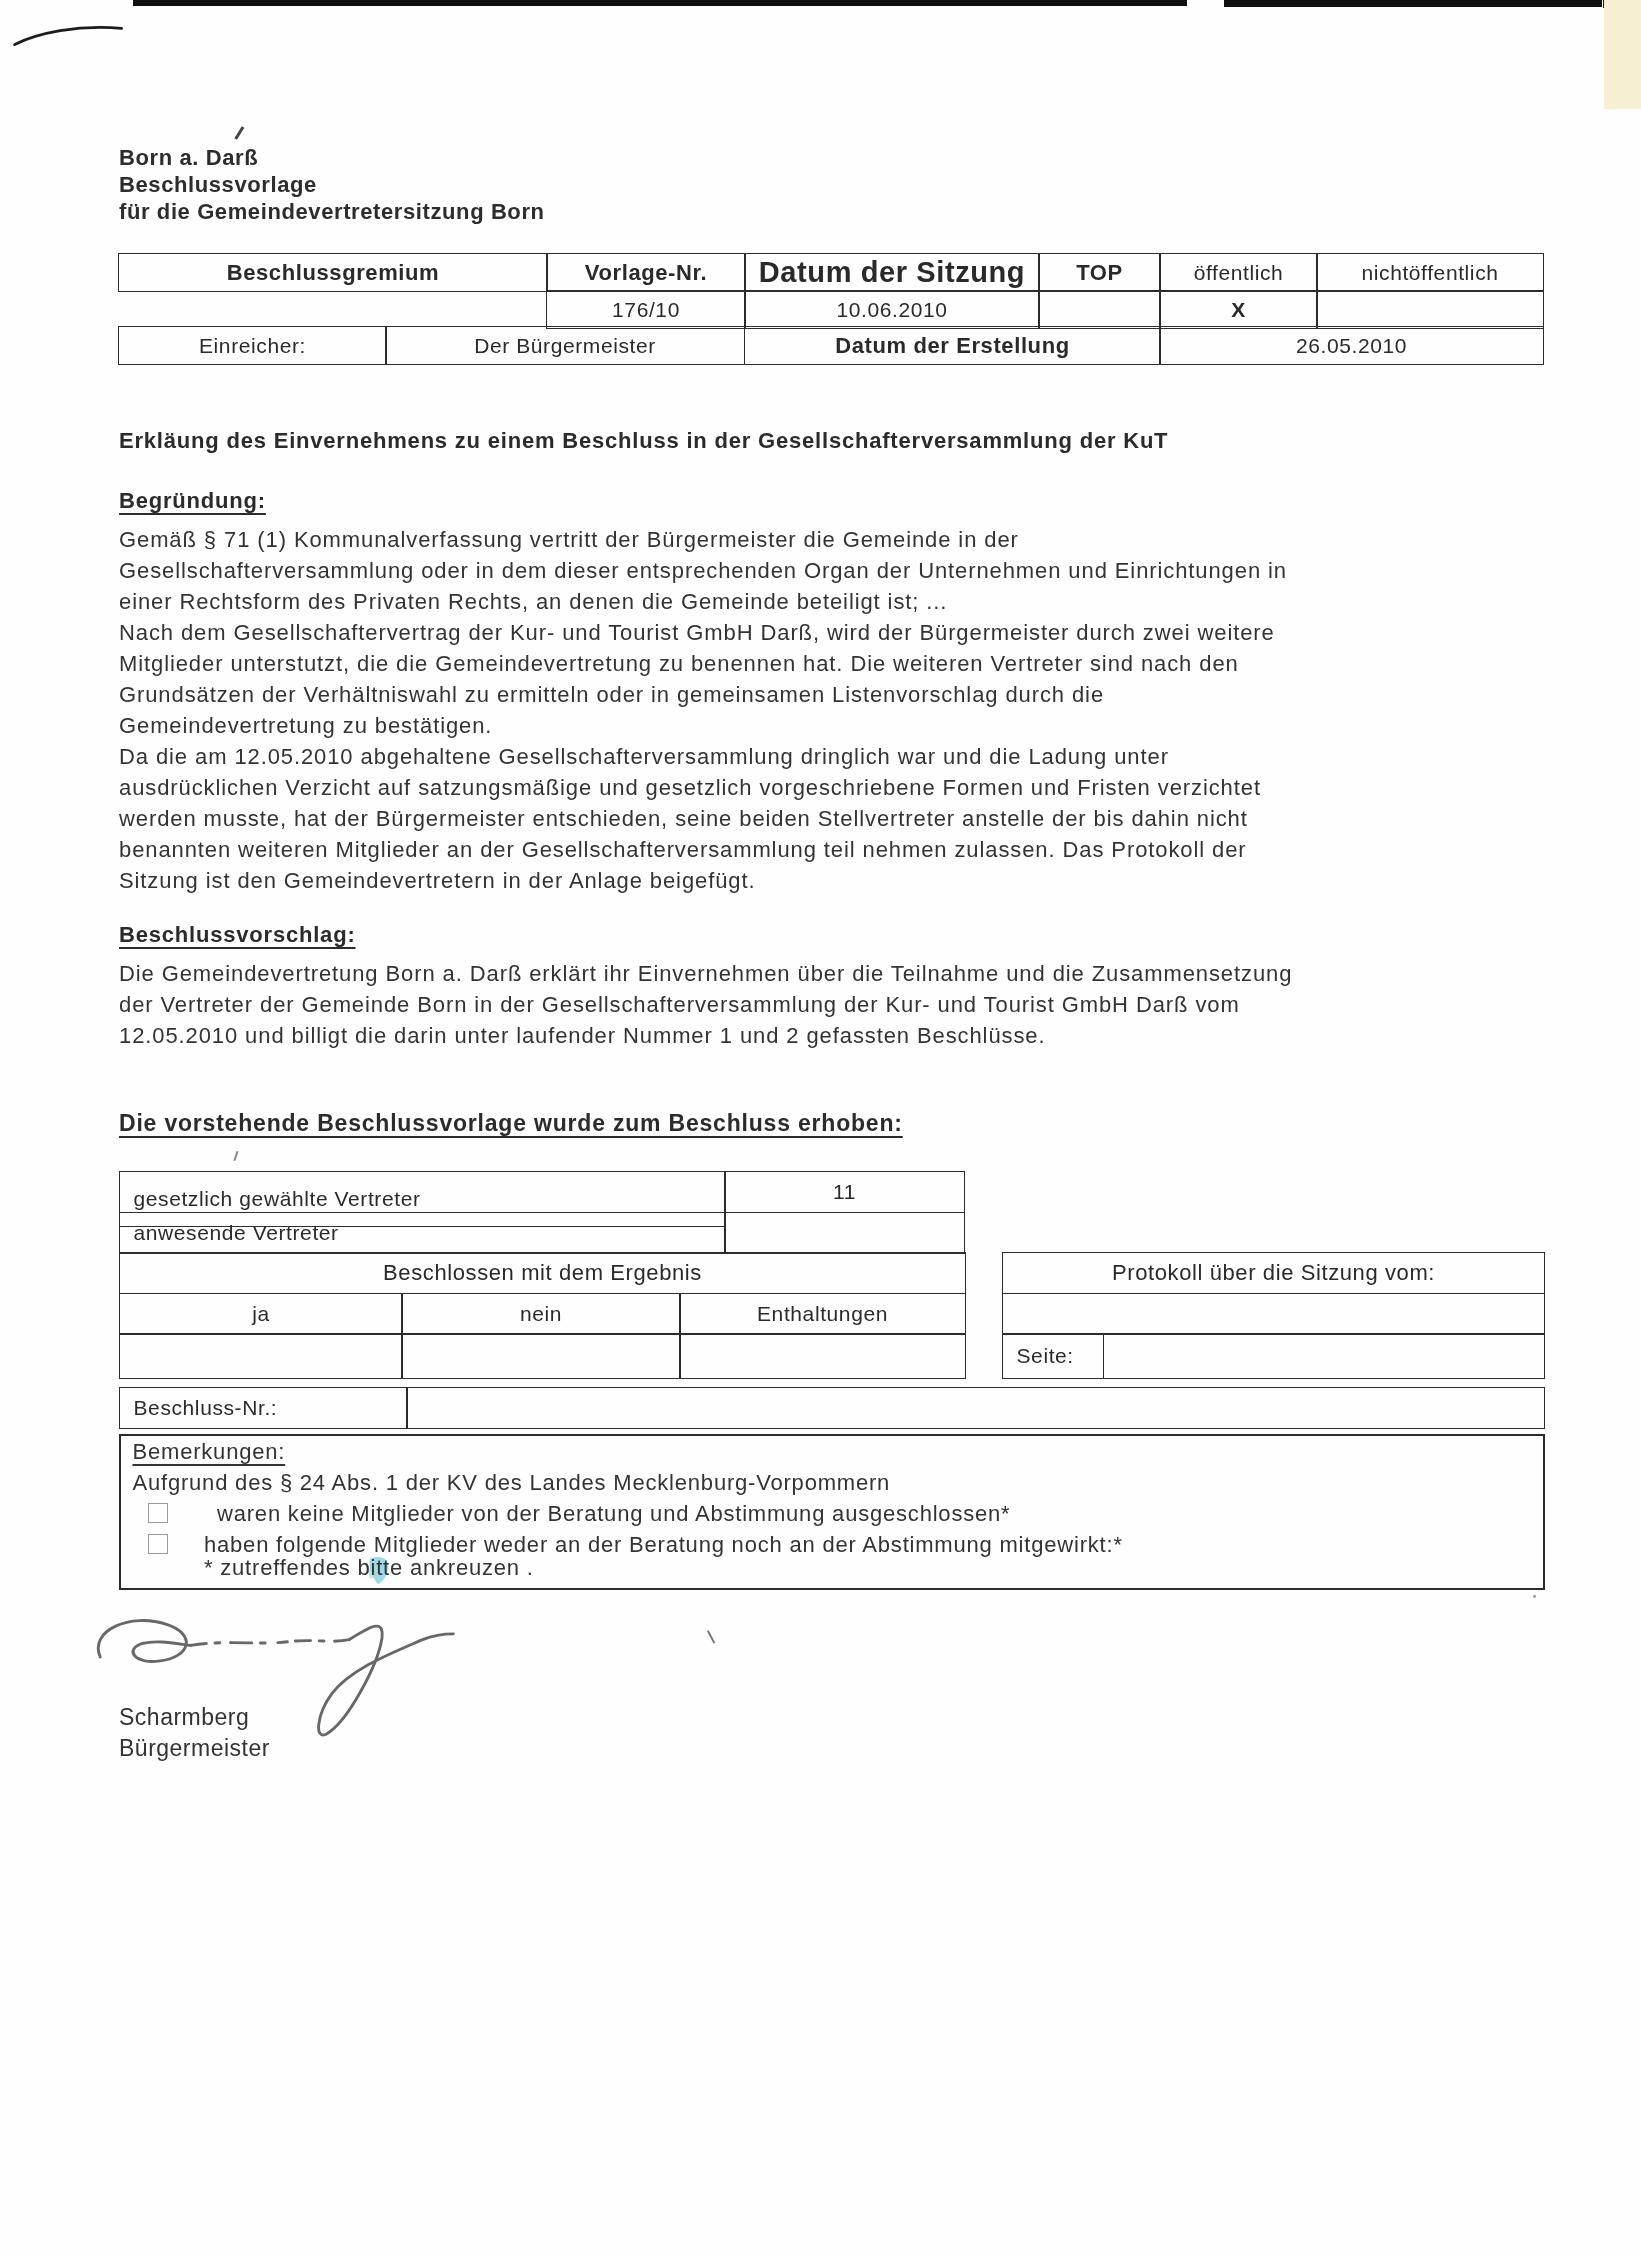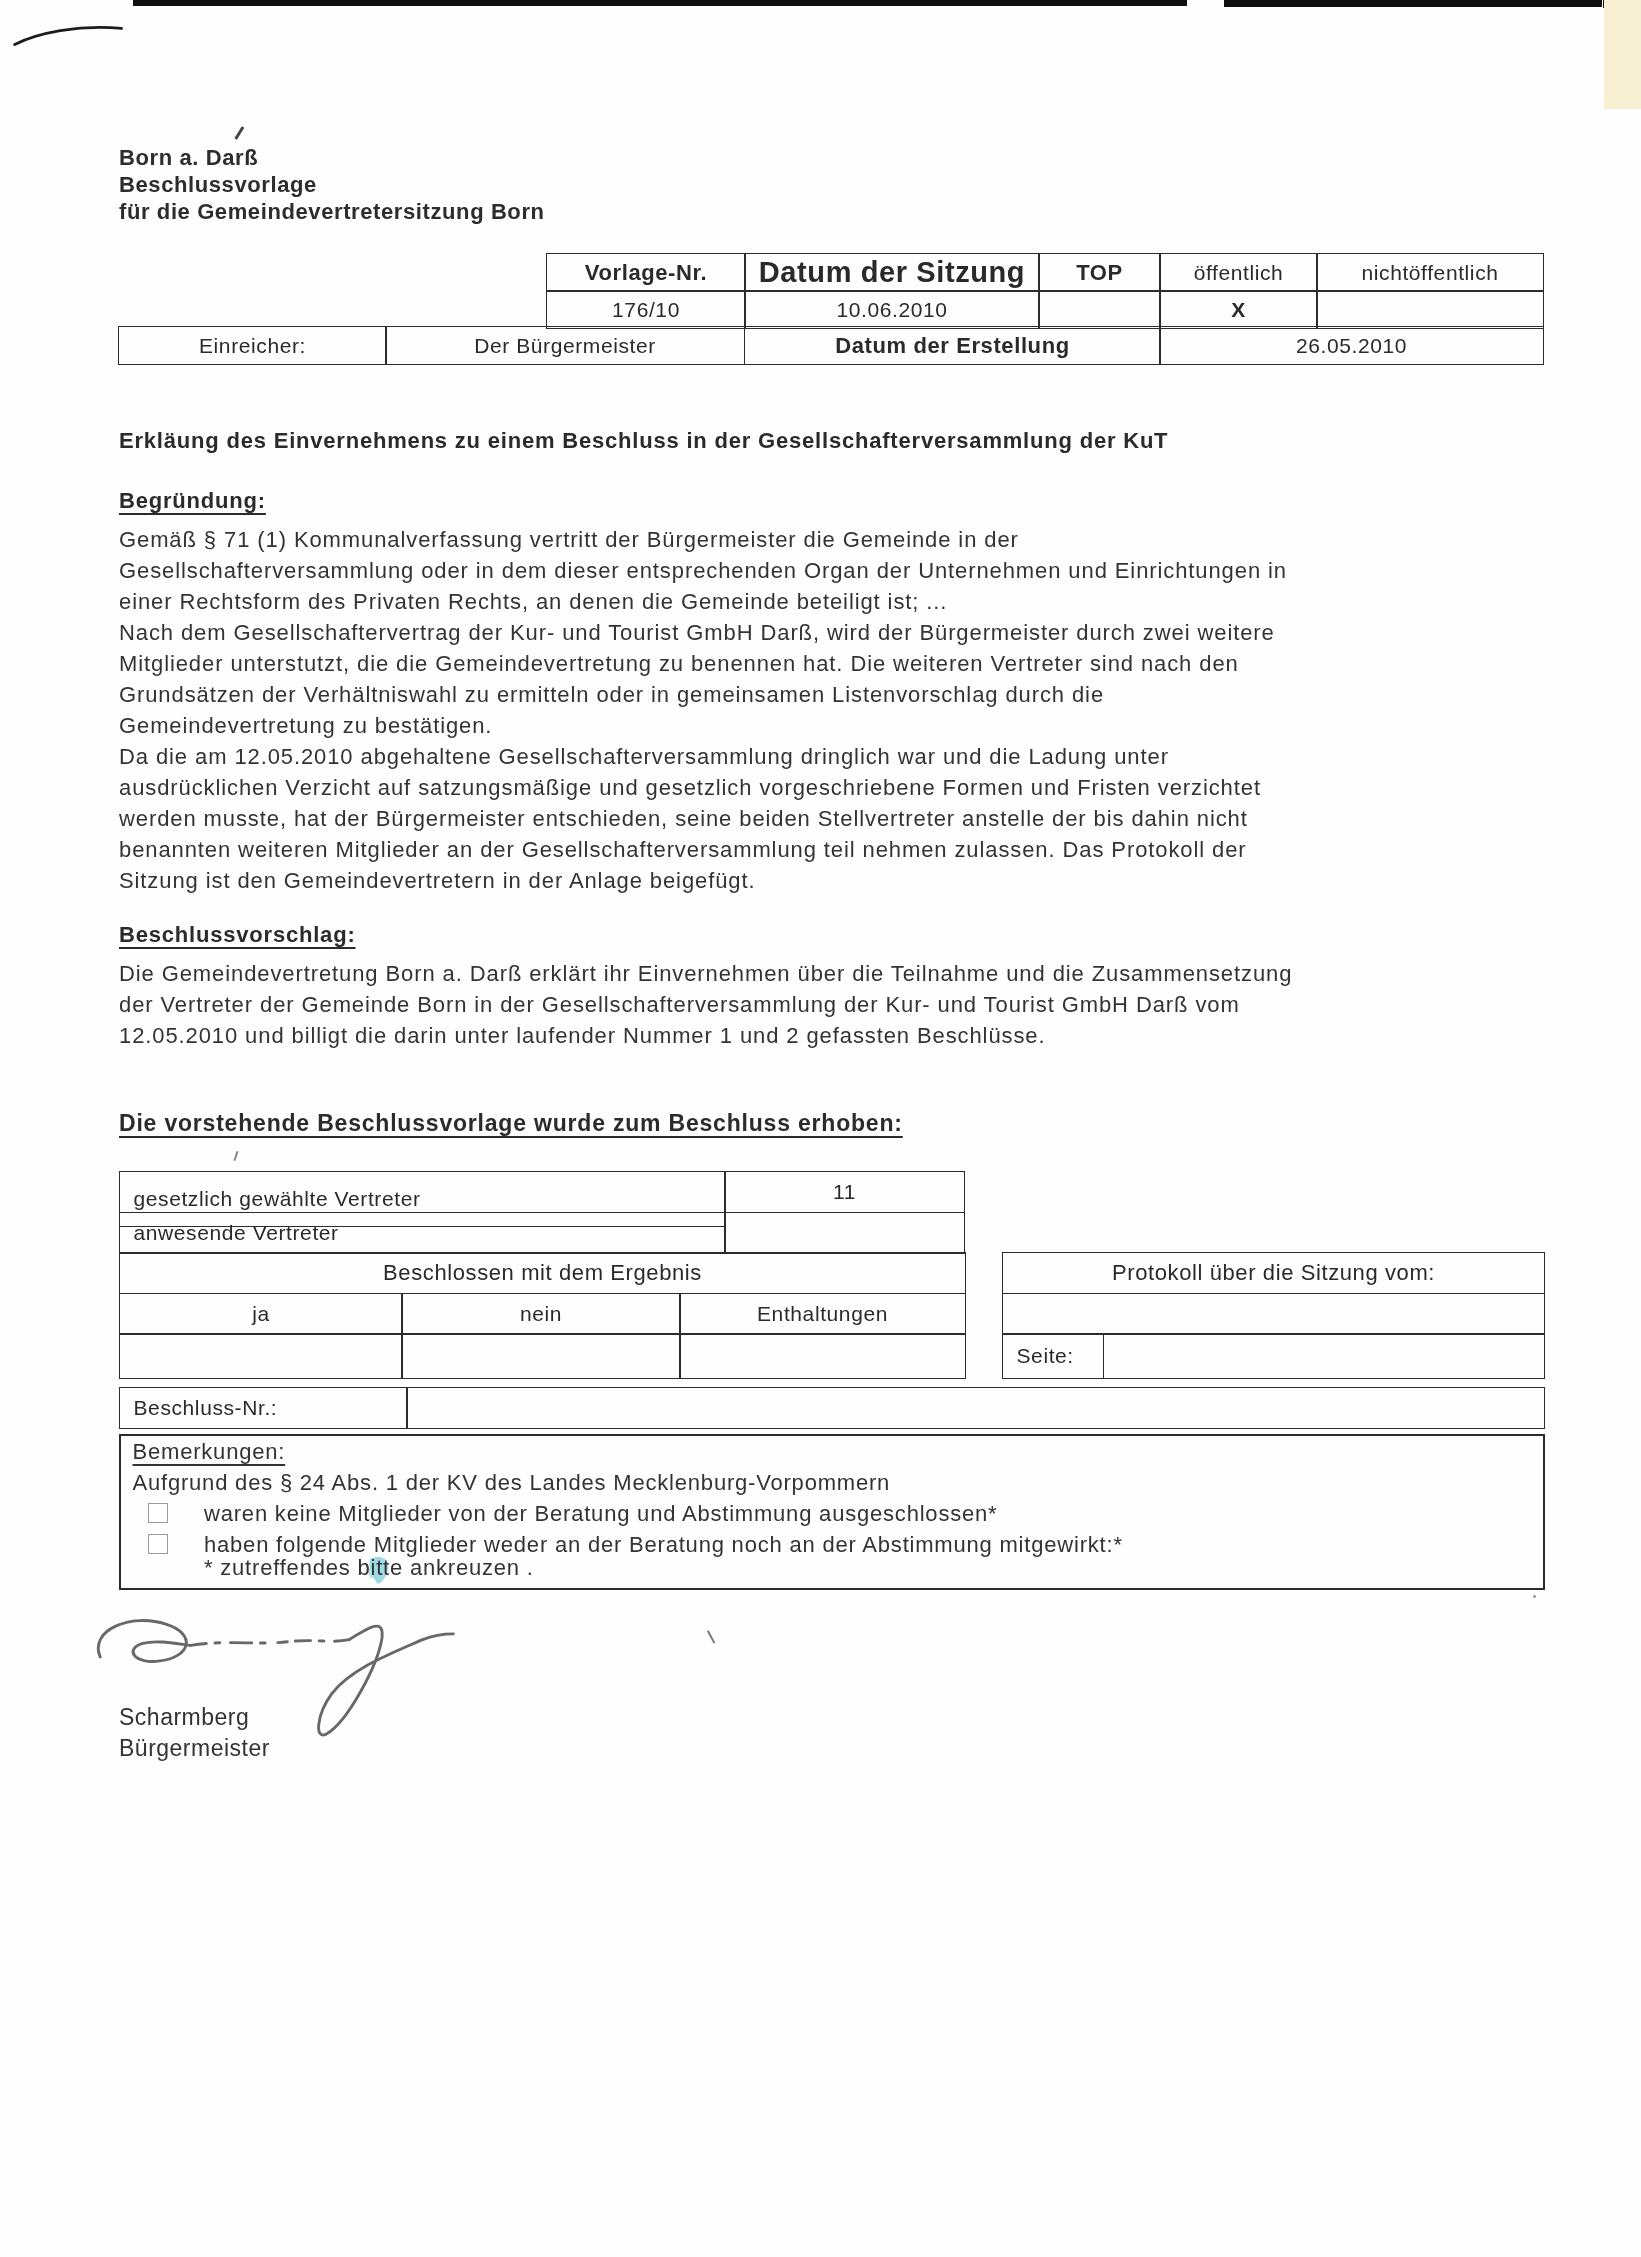--- a/index.html
+++ b/index.html
@@ -35,20 +35,21 @@
   </svg>
 
   <div class="speck" style="left:238px;top:126px;width:2.9px;height:13.5px;transform:rotate(32deg);"></div>
 
   <div class="headerline" style="left:119px;top:145px;">Born a. Darß</div>
   <div class="headerline" style="left:119px;top:172px;">Beschlussvorlage</div>
   <div class="headerline" style="left:119px;top:199px;">für die Gemeindevertretersitzung Born</div>
 
   <div class="abs" style="left:118px;top:253px;width:1426px;height:112px;">
 
+    <div class="cell c bold" style="left:0;top:0;width:430px;height:39px;font-size:22px;">Beschlussgremium</div>
     <div class="cell c bold" style="left:428px;top:0;width:200px;height:39px;font-size:22px;">Vorlage-Nr.</div>
     <div class="cell c bold" style="left:626px;top:0;width:296px;height:39px;font-size:29px;">Datum der Sitzung</div>
     <div class="cell c bold" style="left:920px;top:0;width:123px;height:39px;font-size:22px;">TOP</div>
     <div class="cell c" style="left:1041px;top:0;width:159px;height:39px;">öffentlich</div>
     <div class="cell c" style="left:1198px;top:0;width:228px;height:39px;">nichtöffentlich</div>
 
     <div class="cell c" style="left:428px;top:37px;width:200px;height:39px;">176/10</div>
     <div class="cell c" style="left:626px;top:37px;width:296px;height:39px;">10.06.2010</div>
     <div class="cell c" style="left:920px;top:37px;width:123px;height:39px;"></div>
     <div class="cell c bold" style="left:1041px;top:37px;width:159px;height:39px;">X</div>
@@ -105,21 +106,21 @@
     <div class="cell l" style="left:883px;top:162px;width:102px;height:46px;">Seite:</div>
     <div class="cell" style="left:984px;top:162px;width:442px;height:46px;"></div>
 
     <div class="cell l" style="left:0;top:216px;width:289px;height:42px;">Beschluss-Nr.:</div>
     <div class="cell" style="left:287px;top:216px;width:1139px;height:42px;"></div>
 
     <div class="cell" style="left:0;top:263px;width:1426px;height:156px;border-width:2.9px;align-items:flex-start;"></div>
     <div class="boxline hu" style="left:13.5px;top:268px;">Bemerkungen:</div>
     <div class="boxline" style="left:13.5px;top:299px;">Aufgrund des § 24 Abs. 1 der KV des Landes Mecklenburg-Vorpommern</div>
     <div class="cb" style="left:29px;top:332px;"></div>
-    <div class="boxline" style="left:85px;top:330px;">waren keine Mitglieder von der Beratung und Abstimmung ausgeschlossen*</div>
+    <div class="boxline" style="left:98px;top:330px;">waren keine Mitglieder von der Beratung und Abstimmung ausgeschlossen*</div>
     <div class="cb" style="left:29px;top:363px;"></div>
     <div class="boxline" style="left:85px;top:361px;">haben folgende Mitglieder weder an der Beratung noch an der Abstimmung mitgewirkt:*</div>
 
     <svg class="abs" style="left:243px;top:382px;" width="39" height="35" viewBox="0 0 40 36">
       <path d="M8 6 C 16 2, 26 4, 27 12 C 28 20, 22 30, 16 32 C 11 26, 6 14, 8 6 Z" fill="#8ed2e2" opacity="0.85"></path>
       <path d="M4 10 L 10 26" stroke="#8ed2e2" stroke-width="3" opacity="0.6"></path>
     </svg>
     <div class="boxline" style="left:85px;top:384px;">* zutreffendes bitte ankreuzen .</div>
   </div>
 

